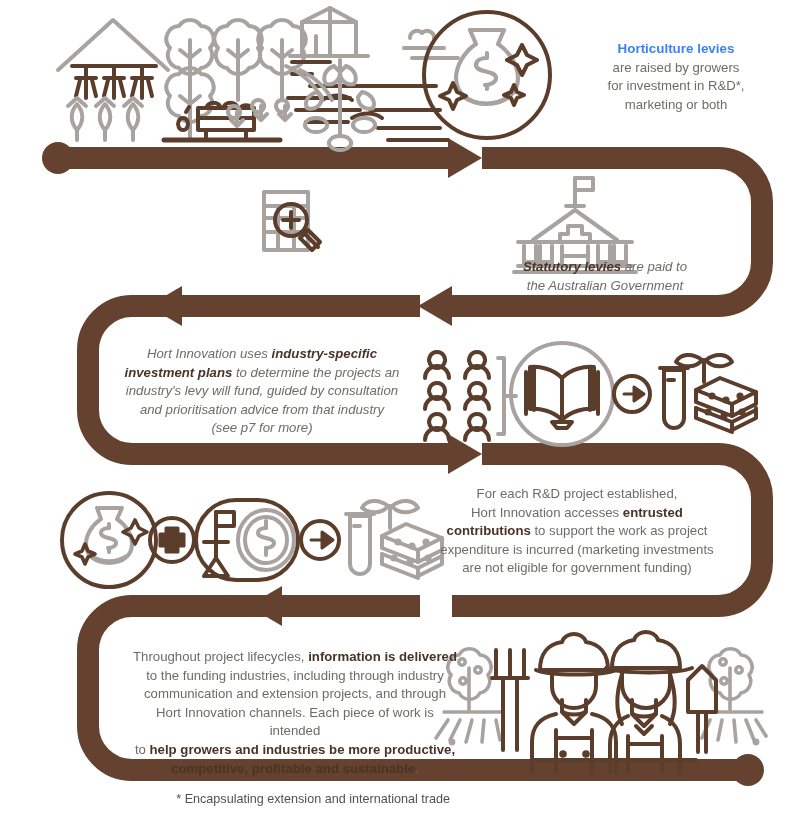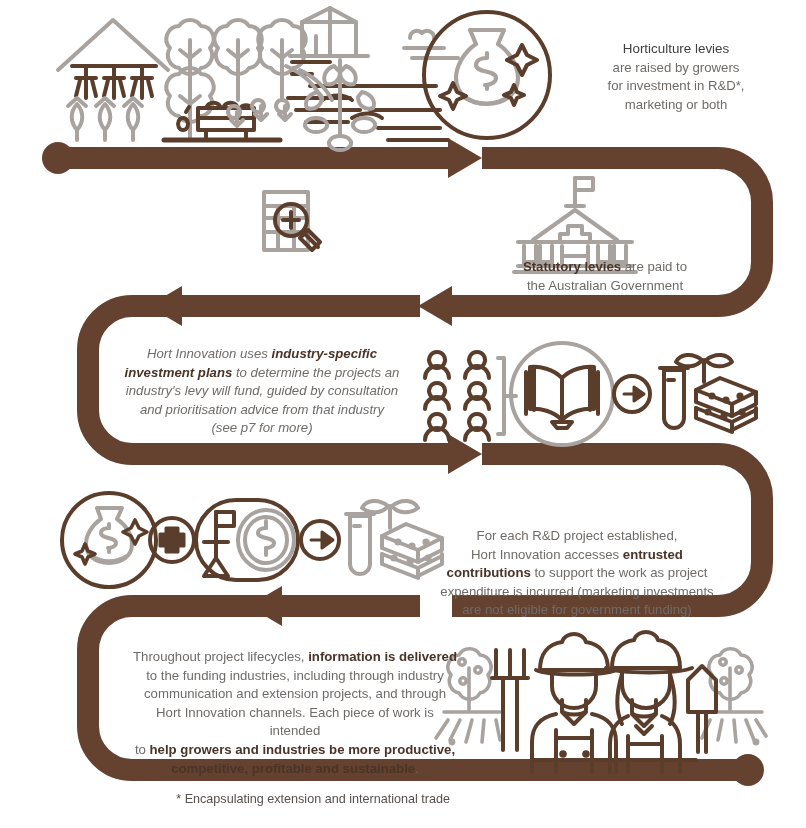--- a/index.html
+++ b/index.html
@@ -9,21 +9,21 @@
     -webkit-font-smoothing:antialiased;
   }
   #stage{position:absolute;left:0;top:0;width:806px;height:828px;}
   .layer{position:absolute;left:0;top:0;width:806px;height:828px;}
   #flow{z-index:1;}
   #icons{z-index:2;}
   #text{z-index:3;}
 
   .tb{position:absolute;color:#6f6b68;font-size:13.2px;line-height:18.6px;text-align:center;}
   .tb b{color:#4a3327;font-weight:bold;}
-  .tb .hd{display:block;color:#404040;font-weight:normal;font-size:13.4px;}
+  .tb .hd{display:block;color:#3b82f6;font-weight:bold;font-size:13.4px;}
 
   #footnote{
     position:absolute;left:30px;top:791px;width:420px;
     color:#55504d;font-size:12.6px;line-height:16px;text-align:right;
   }
 </style>
 </head>
 <body>
 
 <div id="stage">
@@ -350,35 +350,35 @@
 
   <div class="layer" id="text">
 
     <div class="tb" style="left:556px;top:40px;width:240px;">
       <span class="hd">Horticulture levies</span>
       <span>are raised by growers</span><br>
       <span>for investment in R&amp;D*,</span><br>
       <span>marketing or both</span>
     </div>
 
-    <div class="tb" style="left:489px;top:258px;width:232px;">
+    <div class="tb" style="left:489px;top:258px;width:232px;font-style:italic;">
       <b>Statutory levies</b><span> are paid to</span><br>
       <span>the Australian Government</span>
     </div>
 
 
     <div class="tb" style="left:112px;top:345px;width:300px;font-style:italic;">
       <span>Hort Innovation uses </span><b>industry-specific</b><br>
       <b>investment plans</b><span> to determine the projects an</span><br>
       <span>industry's levy will fund, guided by consultation</span><br>
       <span>and prioritisation advice from that industry</span><br>
       <span>(see p7 for more)</span>
     </div>
 
-    <div class="tb" style="left:438px;top:527px;width:278px;">
+    <div class="tb" style="left:438px;top:485px;width:278px;">
       <span>For each R&amp;D project established,</span><br>
       <span>Hort Innovation accesses </span><b>entrusted</b><br>
       <b>contributions</b><span> to support the work as project</span><br>
       <span>expenditure is incurred (marketing investments</span><br>
       <span>are not eligible for government funding)</span>
     </div>
 
     <div class="tb" style="left:106px;top:648px;width:330px;margin-left:24px;">
       <span>Throughout project lifecycles, </span><b>information is delivered</b><br>
       <span>to the funding industries, including through industry</span><br>

